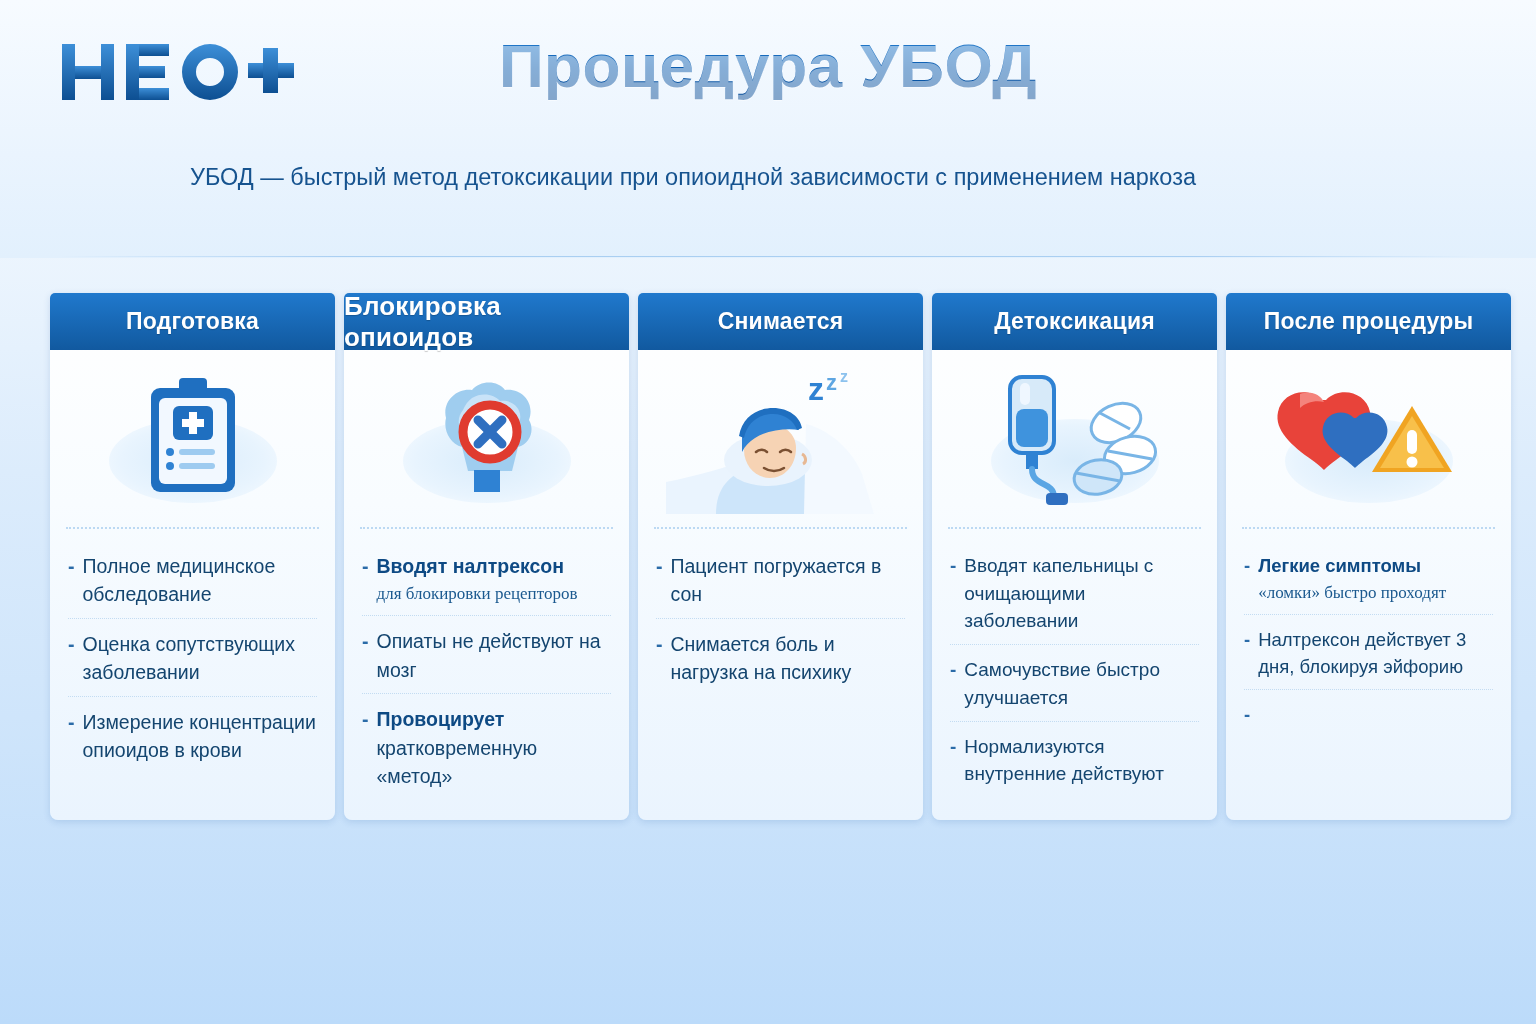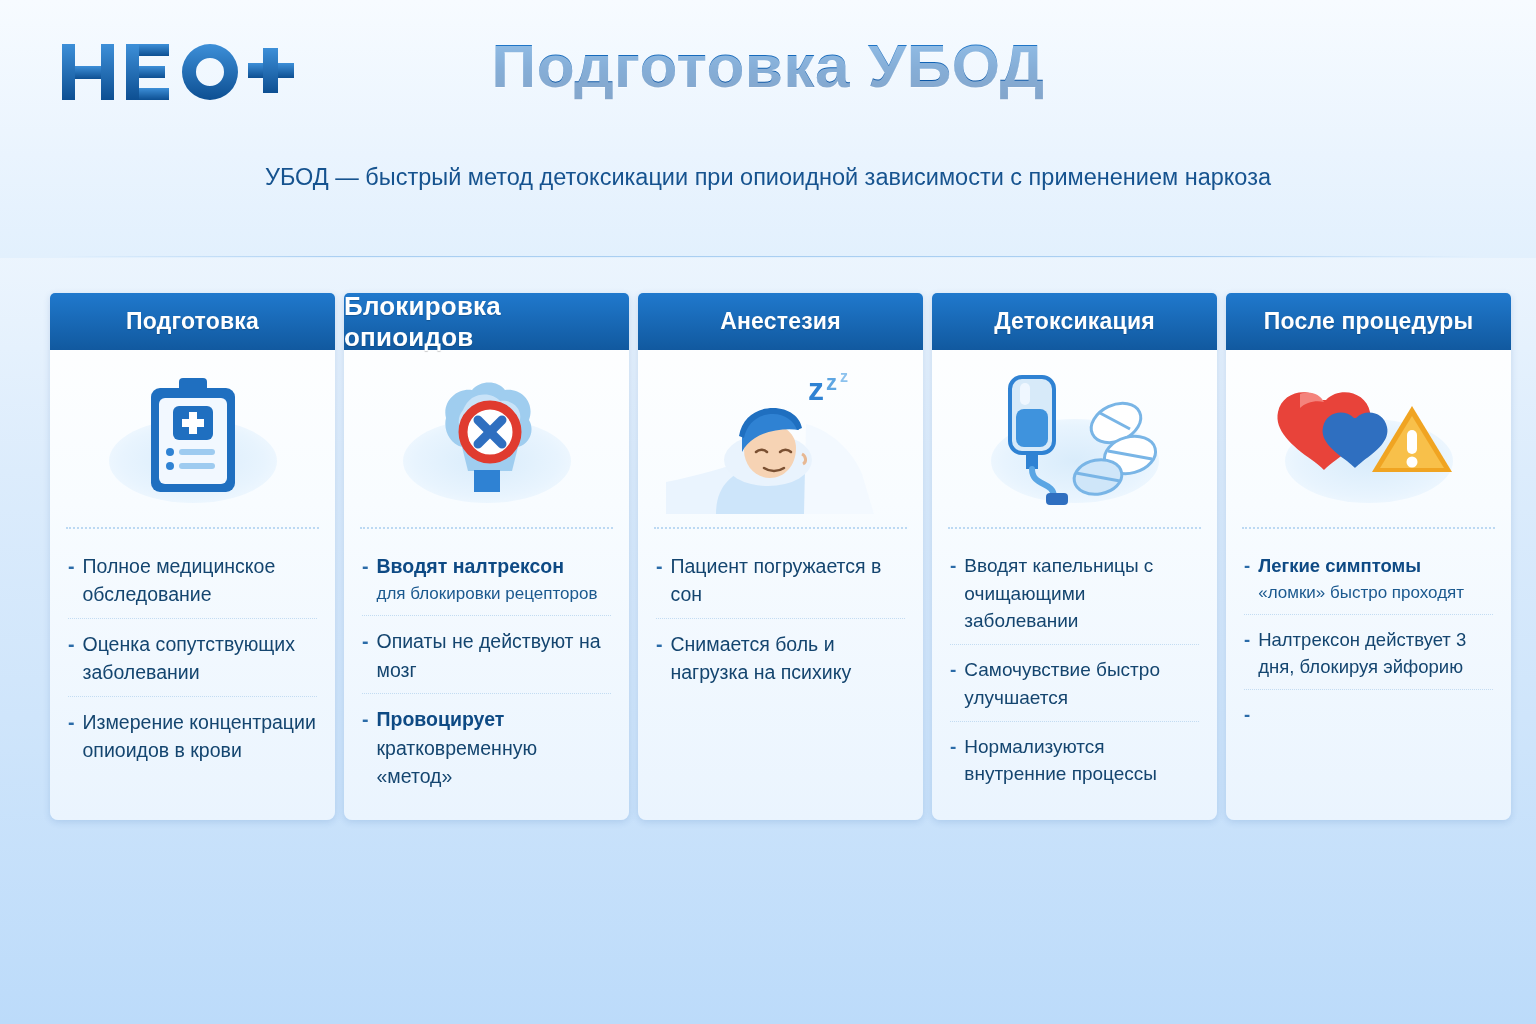--- a/index.html
+++ b/index.html
@@ -58,21 +58,20 @@
     -webkit-background-clip: text;
     background-clip: text;
     color: transparent;
     text-shadow: 0 1px 0 rgba(255,255,255,.5);
   }
   .subtitle {
     position: absolute;
     left: 190px;
     right: 190px;
     top: 158px;
-    text-align: center;
     font-size: 23.5px;
     line-height: 1.62;
     color: #16538f;
   }
 
   
   .columns {
     position: absolute;
     left: 50px;
     top: 293px;
@@ -140,20 +139,21 @@
     font-weight: bold;
     color: #0e4a84;
   }
   .sub-note {
     display: block;
     font-size: 17px;
     line-height: 1.4;
     color: #1b5párt;
     color: #1b598f;
     margin-top: 2px;
+    font-family: Liberation Serif, serif;
   }
   .col-4 .bullets .bullet, .col-5 .bullets .bullet { font-size: 19px; }
   .col-5 .bullets .bullet { font-size: 18.5px; }
 
   
   .blob {
     position: absolute;
     width: 168px;
     height: 84px;
     border-radius: 50%;
@@ -185,21 +185,21 @@
         <rect x="81" y="8" width="30" height="12"></rect>
         <rect x="81" y="30" width="26" height="12"></rect>
         <rect x="81" y="52" width="30" height="12"></rect>
         <path d="M152 8a28 28 0 100 56 28 28 0 100-56zm0 14a14 14 0 110 28 14 14 0 110-28z"></path>
         <rect x="190" y="27" width="46" height="15"></rect>
         <rect x="205" y="12" width="15" height="45"></rect>
       </g>
     </svg>
   </div>
 
-  <div class="title">Подготовка УБОД</div>
+  <div class="title">Процедура УБОД</div>
   <div class="subtitle">
     <div>УБОД — быстрый метод детоксикации при опиоидной зависимости с применением наркоза</div>
   </div>
 
   <div class="columns">
 
     <div class="col col-1">
       <div class="col-head">Подготовка</div>
       <div class="icon-box">
         <div class="blob"></div>
@@ -266,21 +266,21 @@
           <span class="dash">-</span>
           <span class="btext">
             <b>Провоцирует</b>
             <span>кратковременную «метод»</span>
           </span>
         </div>
       </div>
     </div>
 
     <div class="col col-3">
-      <div class="col-head">Анестезия</div>
+      <div class="col-head">Снимается</div>
       <div class="icon-box">
         <svg width="250" height="150" viewBox="0 0 250 150">
           <path d="M10 150 L10 118 C40 112 70 104 100 92 L120 150z" fill="#eaf4fe"></path>
           <path d="M60 150c0-30 18-46 54-50 28-3 52 6 62 20l14 30z" fill="#cde5fa"></path>
           <path d="M150 60c24 6 46 26 56 50l12 40h-70z" fill="#f3f9ff"></path>
           <ellipse cx="112" cy="96" rx="44" ry="26" fill="#e9f3fd"></ellipse>
           <path d="M88 86c0-16 12-26 26-26 14 0 26 10 26 24 0 18-12 30-26 30s-26-12-26-28z" fill="#f6d3b4"></path>
           <path d="M86 74c2-16 14-26 30-26 14 0 24 8 27 18-12-2-32 0-44 8-6 4-10 8-13 14z" fill="#2f82d3"></path>
           <path d="M83 72c3-18 17-28 34-28 16 0 27 9 29 20l-5 2c-3-9-12-16-24-16-15 0-26 9-29 24z" fill="#1f6fc0"></path>
           <g stroke="#7a5032" stroke-width="2.5" fill="none" stroke-linecap="round">
@@ -331,21 +331,21 @@
         <div class="bullet">
           <span class="dash">-</span>
           <span class="btext">Вводят капельницы с очищающими заболевании</span>
         </div>
         <div class="bullet">
           <span class="dash">-</span>
           <span class="btext">Самочувствие быстро улучшается</span>
         </div>
         <div class="bullet">
           <span class="dash">-</span>
-          <span class="btext">Нормализуются внутренние процессы</span>
+          <span class="btext">Нормализуются внутренние действуют</span>
         </div>
       </div>
     </div>
 
     <div class="col col-5">
       <div class="col-head">После процедуры</div>
       <div class="icon-box">
         <div class="blob"></div>
         <svg width="210" height="130" viewBox="0 0 210 130">
           <path d="M58 26c-14-14-40-8-44 12-4 18 14 34 34 48 8 6 10 8 12 10 2-2 4-4 12-10 20-14 38-30 34-48-4-20-30-26-44-12z" fill="#e8433a"></path>

